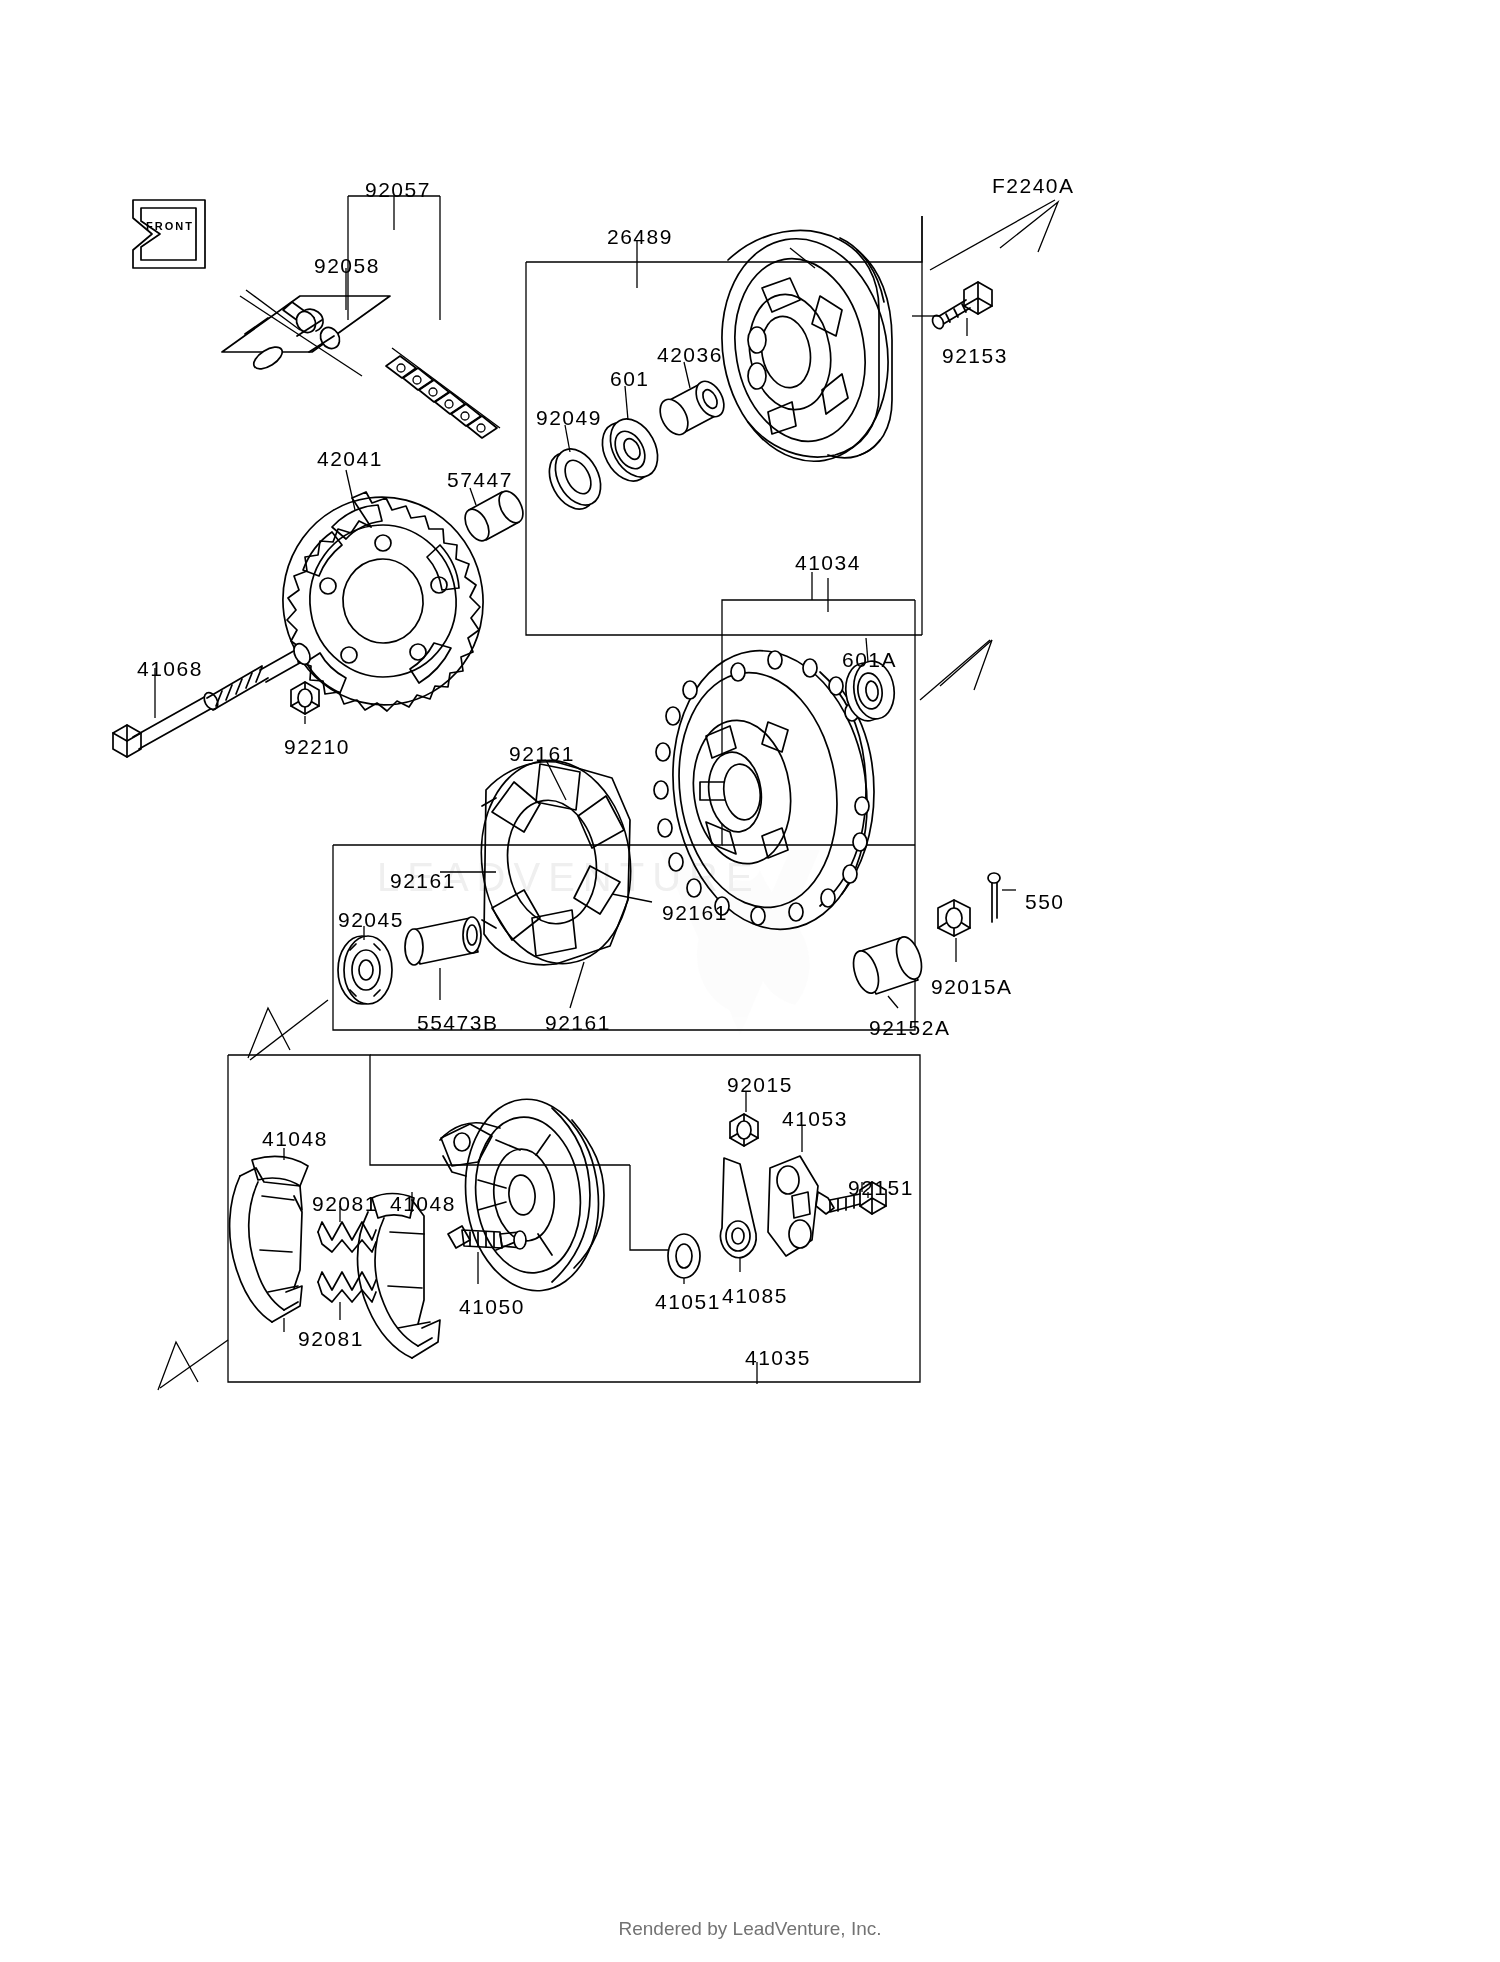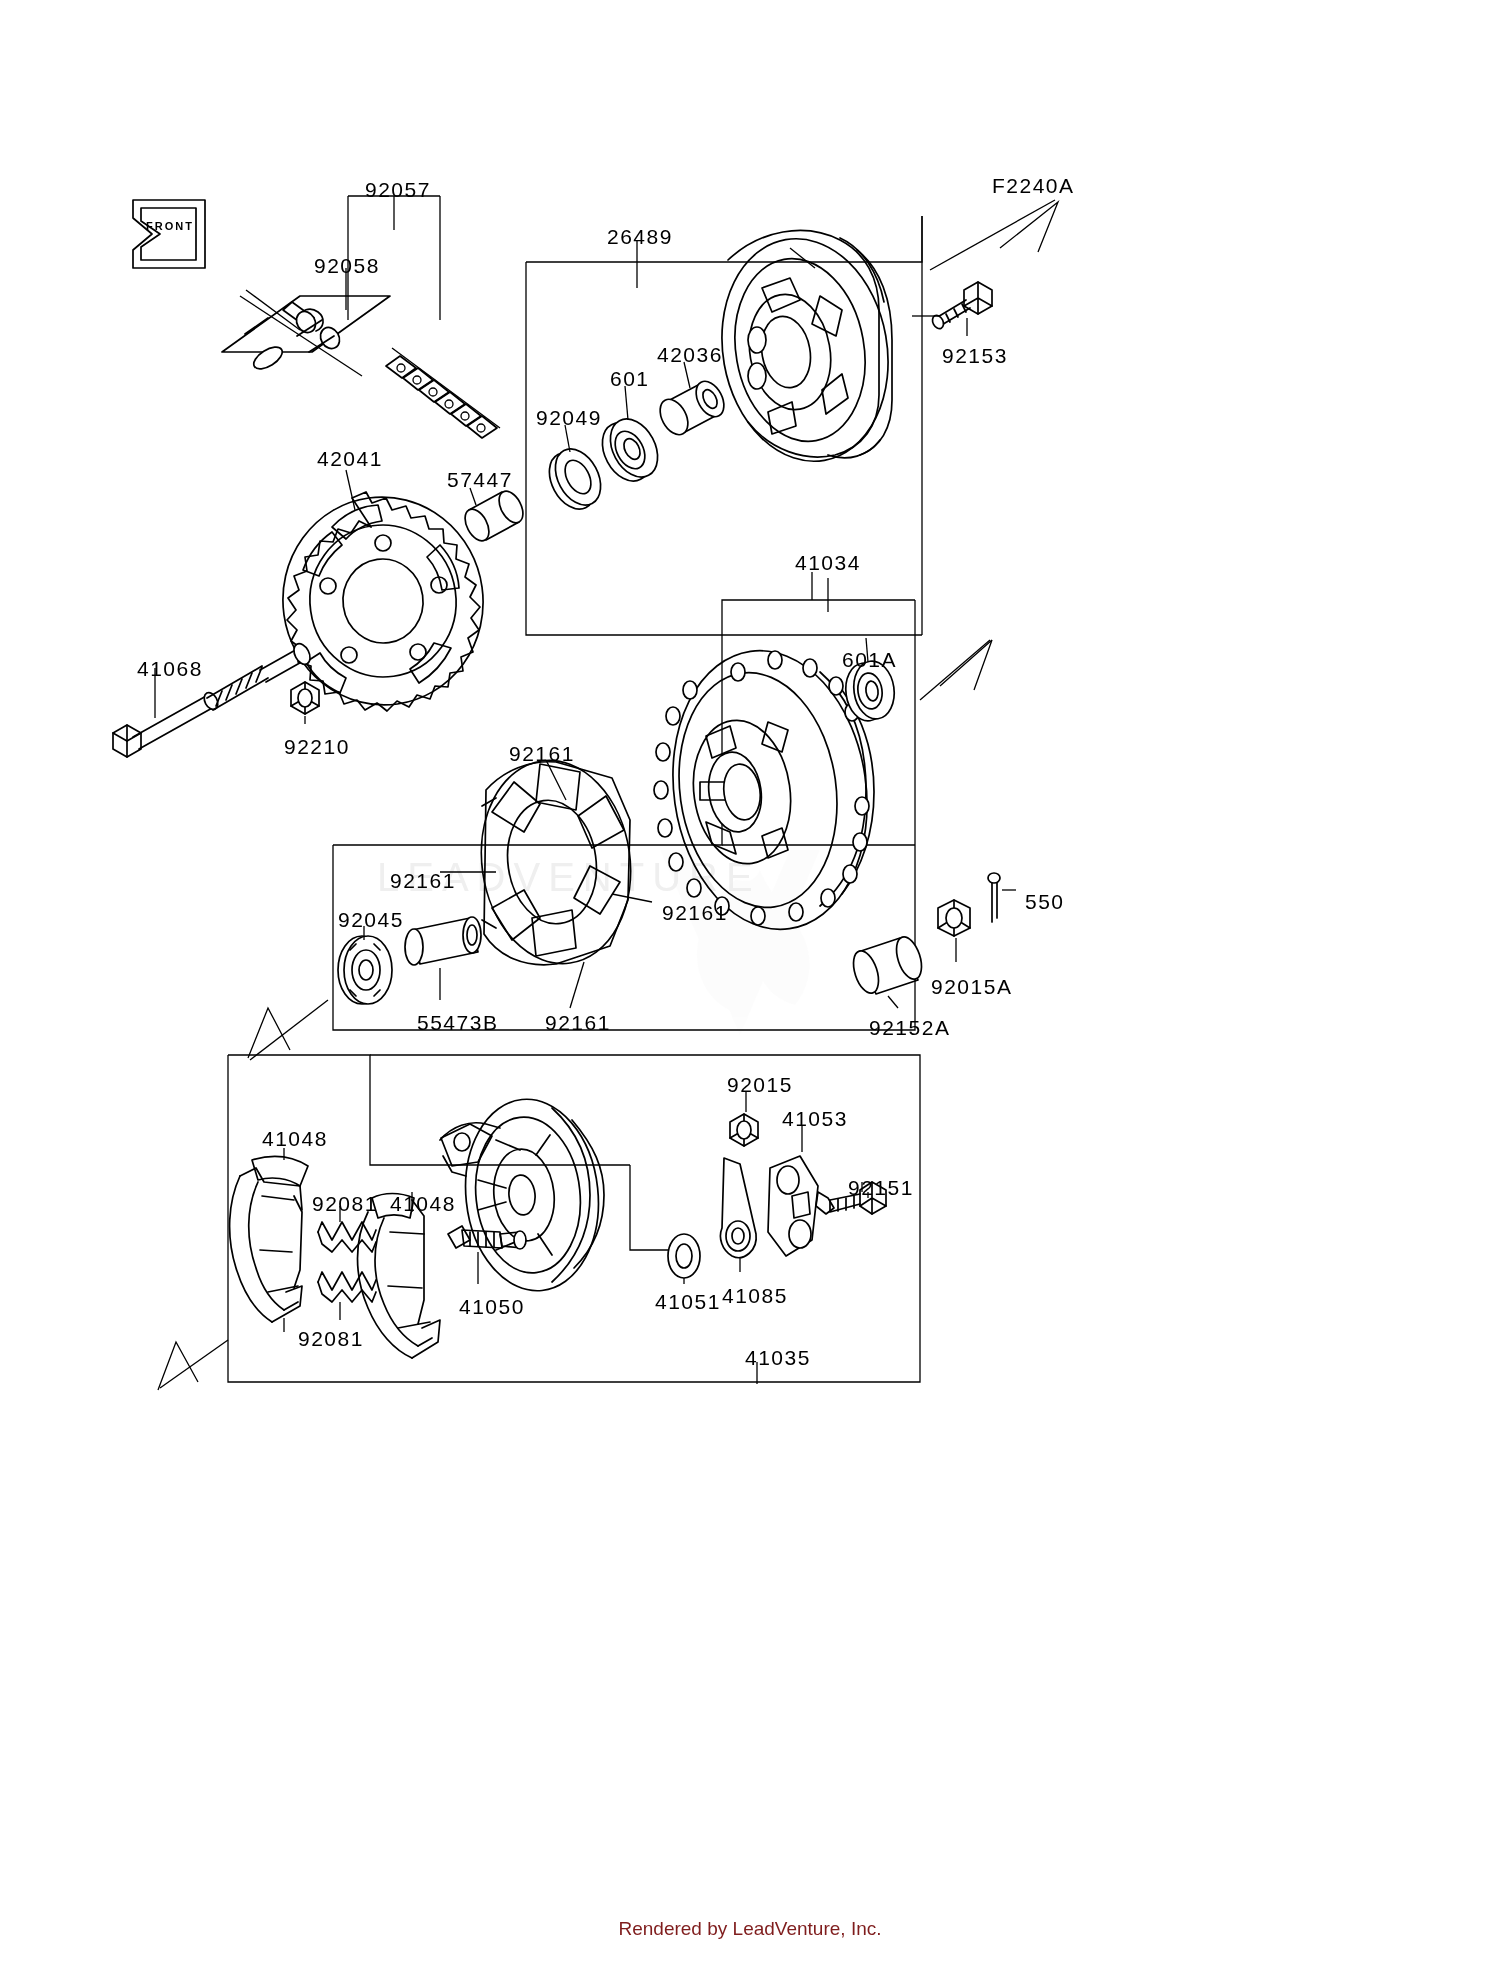--- a/index.html
+++ b/index.html
@@ -36,21 +36,21 @@
     white-space: nowrap;
   }
   .footer {
     position: absolute;
     left: 0;
     top: 1918px;
     width: 1500px;
     text-align: center;
     font-family: "Liberation Sans", sans-serif;
     font-size: 19px;
-    color: #7f1d1d;
+    color: #737373;
   }
   .wm {
     position: absolute;
     font-family: "Liberation Sans", sans-serif;
     color: #efefef;
     letter-spacing: 8px;
     font-size: 40px;
     user-select: none;
   }
 </style>

